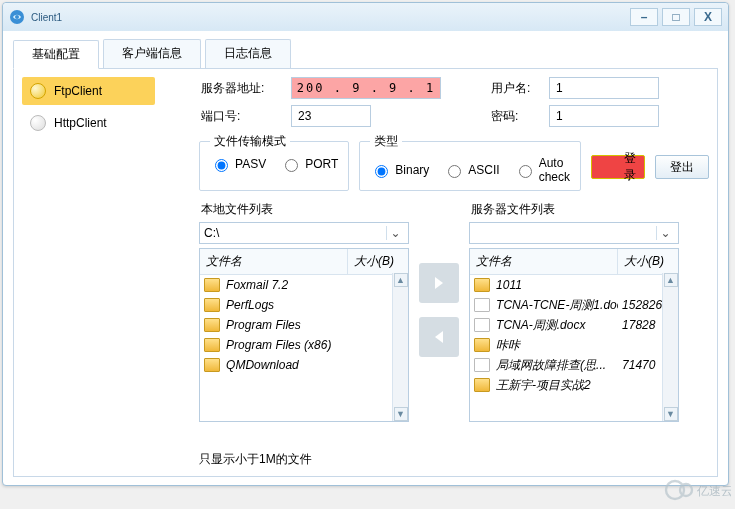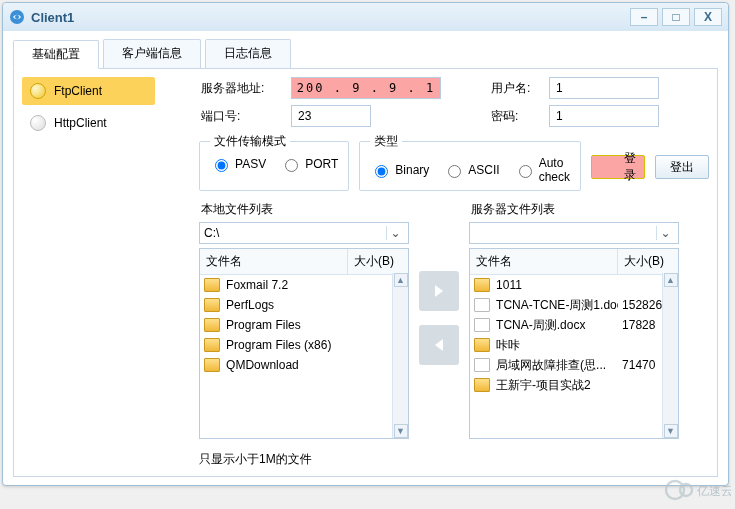--- a/index.html
+++ b/index.html
@@ -1,21 +1,21 @@
 <!DOCTYPE html>
 <html><head>
 <meta charset="utf-8">
 <style>
 * { box-sizing: border-box; font-family: "Microsoft YaHei", Tahoma, sans-serif; font-size: 12px; }
 body { margin: 0; background: #f0f0f0; width: 735px; height: 509px; position: relative; overflow: hidden; }
 .window { width: 727px; height: 484px; margin: 2px; background: #fff; border: 1px solid #a0c0d8; border-radius: 4px; display: flex; flex-direction: column; box-shadow: 0 1px 3px rgba(0,0,0,0.15);}
 .titlebar { height: 28px; background: linear-gradient(#eaf3fa,#d7e8f5); display: flex; align-items: center; padding: 0 6px; border-radius: 4px 4px 0 0;}
 .titlebar .logo { width:16px; height:16px; margin-right:6px; display:inline-flex; align-items:center; justify-content:center;}
 .titlebar .logo svg{width:16px;height:16px;}
-.title-text { color: #2b5a80; font-weight: bold; font-size: 13px; flex: 1;}
+.title-text { color: #2b5a80; font-weight: normal; font-size: 10px; flex: 1;}
 .winbtn { width: 28px; height: 18px; margin-left: 4px; border: 1px solid #b3cde0; background: #f3f9fd; display: flex; align-items: center; justify-content: center; color:#3a6a8e; font-size:12px; font-weight:bold;}
 .content { flex:1; padding: 8px 10px; display:flex; flex-direction:column; }
 .tabs { display:flex; border-bottom:1px solid #c8d8e8; }
 .tab { padding:5px 18px; border:1px solid #c8d8e8; border-bottom:none; background:#f4f9fd; margin-right:4px; border-radius:2px 2px 0 0;}
 .tab.active{ background:#fff; border-bottom:1px solid #fff; position:relative; top:1px;}
 .panel { flex:1; border:1px solid #c8d8e8; border-top:none; padding:8px; display:flex;gap:32px; }
 .sidebar { width:145px; display:flex; flex-direction:column; gap:4px; padding-right:6px;}
 .sideitem { display:flex; align-items:center; padding:6px 8px; border-radius:2px; gap:8px;}
 .sideitem.active{ background:#fcd25a;}
 .dot{ width:16px; height:16px; border-radius:50%; border:1px solid #bbb; background:radial-gradient(circle at 30% 30%, #fff, #ddd);}
@@ -26,38 +26,38 @@
 .lbl2{ width:48px; text-align:left;}
 .ipbox{ width:150px; height:22px; background:#fca5a5; border:1px solid #b8cde0; text-align:center; font-family:monospace; letter-spacing:2px; line-height:20px;}
 .txt{ width:110px; height:22px; border:1px solid #b8cde0; padding:0 6px; line-height:20px; background:#fff;}
 .groupsrow{ display:flex; gap:10px; padding-left:6px;}
 fieldset{ border:1px solid #c8d8e8; border-radius:2px; padding:6px 10px; margin:0;}
 legend{ padding:0 4px;}
 .radios{ display:flex; gap:14px; align-items:center;}
 .radios label{ display:flex; align-items:center; gap:4px;}
 .actionbtns{ display:flex; gap:10px; align-items:center; padding-top:10px;}
 .btn{ width:54px; height:24px; border:1px solid #a8c4da; background:linear-gradient(#fdfefe,#e4eef6); border-radius:2px; display:flex; align-items:center; justify-content:center;}
-.btn.hl{ background:#fca5a5; border-color:#d4c000;padding-left:32px;}
+.btn.hl{ background:#ef4444; border-color:#d4c000;padding-left:32px;}
 .listsrow{ display:flex; gap:10px; padding-left:6px; flex:1;}
 .listgroup{ display:flex; flex-direction:column; width:210px;}
 .listgroup .hdr{ padding:4px 2px;}
 .combo{ height:22px; border:1px solid #b8cde0; display:flex; align-items:center; justify-content:space-between; padding:0 4px; background:#fff;}
 .combo .arr{ width:18px; text-align:center; border-left:1px solid #d0dfec; color:#555;}
-.filelist{ flex:1; border:1px solid #b8cde0; margin-top:4px; background:#fff; overflow:auto; position:relative;}
+.filelist{ flex:1; border:1px solid #b8cde0; margin-top:4px; background:#fff; overflow:auto; position:relative;font-style:italic;}
 .filehead{ display:flex; border-bottom:1px solid #d8e4ef; background:#f6fafd; font-weight:normal;}
 .filehead .c1{ flex:1; padding:4px 6px; border-right:1px solid #d8e4ef;}
 .filehead .c2{ width:60px; padding:4px 6px;}
 .filerow{ display:flex; align-items:center; height:20px;}
 .filerow .ic{ width:16px; height:14px; margin:0 4px; background:linear-gradient(#ffe08a,#f0b83a); border:1px solid #c89a20; border-radius:1px;}
 .filerow .ic.doc{ background:#fff; border:1px solid #bbb;}
 .filerow .fn{ flex:1; padding:0 2px; white-space:nowrap; overflow:hidden;}
 .filerow .sz{ width:60px; padding:0 4px;}
 .midbtns{ display:flex; flex-direction:column; gap:14px; justify-content:center; align-items:center;}
 .arrowbtn{ width:40px; height:40px; background:#d5dde3; border-radius:3px; display:flex; align-items:center; justify-content:center; color:#fff; font-size:20px;}
-.footnote{ padding:6px 2px 0 6px;}
+.footnote{ padding:6px 2px 0 6px;margin-top:17px;}
 .scrollbar{ position:absolute; right:0; top:24px; bottom:0; width:16px; background:#f0f4f8; border-left:1px solid #d8e4ef; display:flex; flex-direction:column; align-items:center; justify-content:space-between;}
 .sbarrow{ width:14px; height:14px; border:1px solid #c0d0dc; background:#eef4f9; font-size:9px; display:flex; align-items:center; justify-content:center; color:#6a8aa0;}
 .watermark{position:absolute; right:4px; bottom:2px; opacity:0.7;}
 .watermark svg{width:70px;height:28px;}
 </style>
 </head>
 <body>
 
 <div class="window">
   <div class="titlebar">

